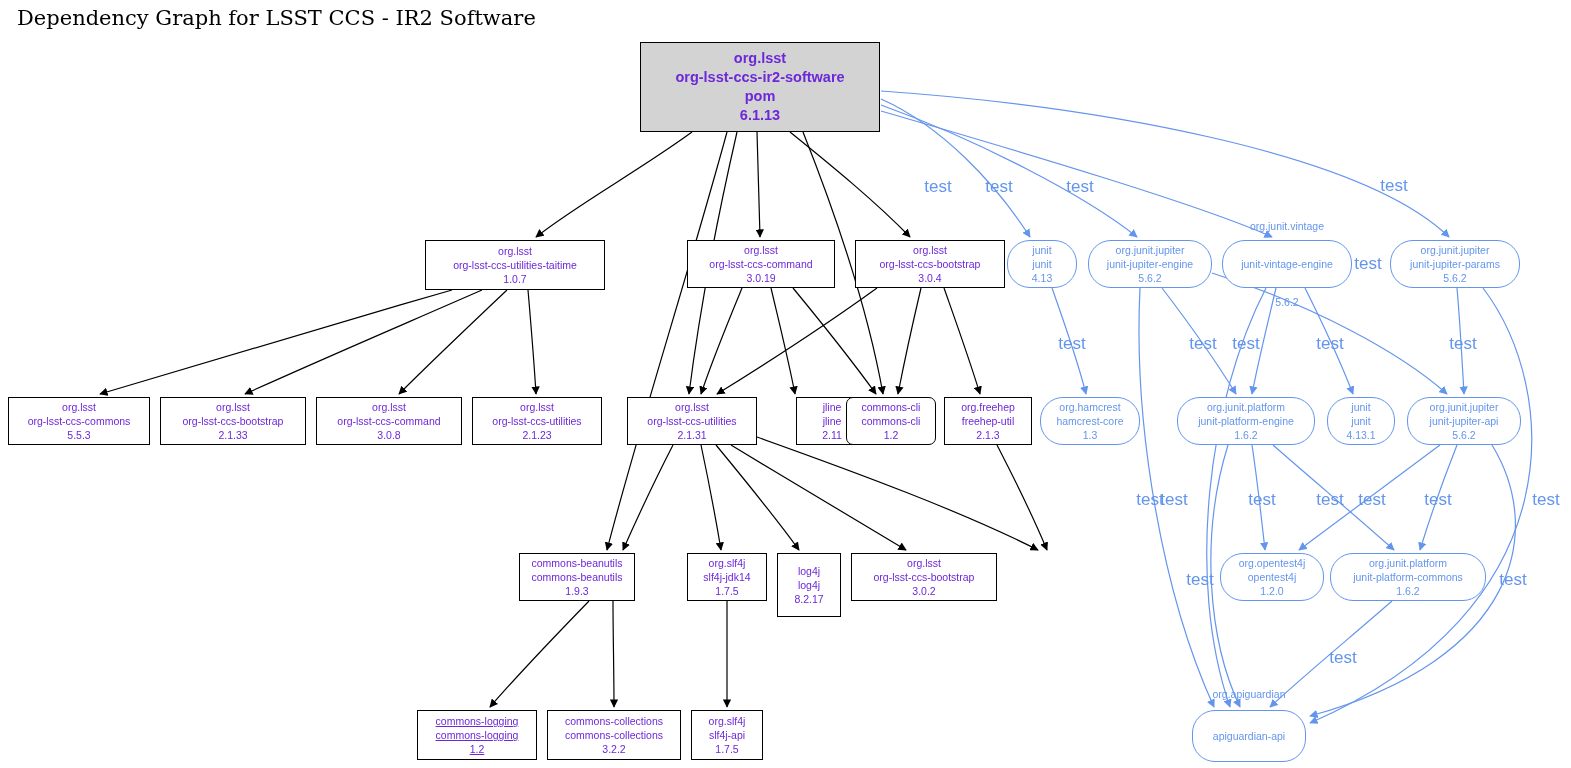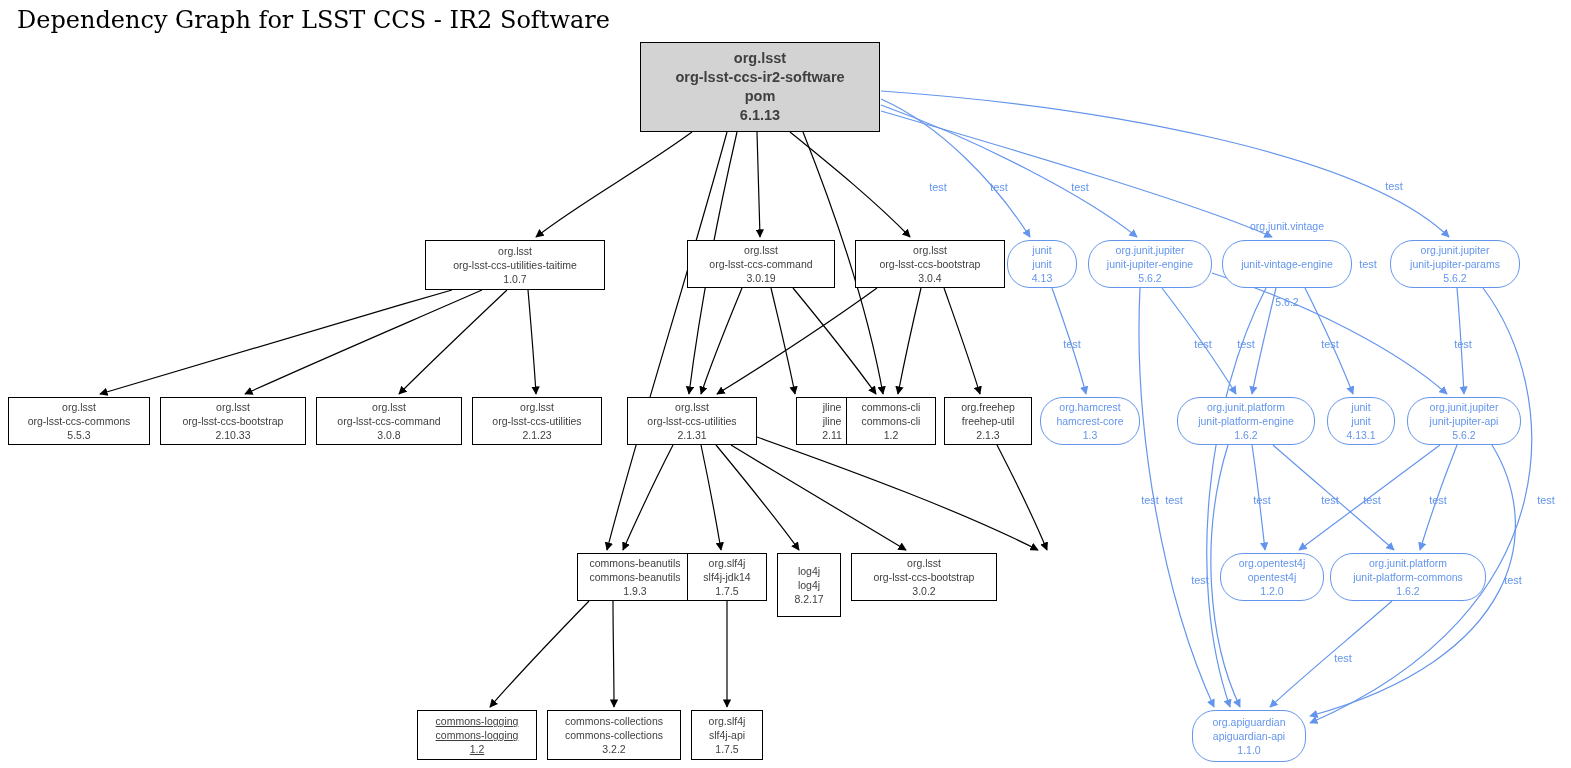--- a/index.html
+++ b/index.html
@@ -3,41 +3,41 @@
 <meta charset="utf-8">
 <style>
   html, body { margin: 0; padding: 0; background: #ffffff; }
   #canvas {
     position: relative; width: 1571px; height: 768px;
     background: #ffffff; overflow: hidden;
     font-family: "Liberation Sans", sans-serif;
   }
   .graph-title {
     position: absolute; left: 17px; top: 6px; margin: 0;
-    font-family: "DejaVu Serif", serif; font-size: 24px; font-weight: 400;
+    font-family: "DejaVu Serif", serif; font-size: 21px; font-weight: 400;
     color: #000; white-space: nowrap;
   }
   #edge-layer { position: absolute; left: 0; top: 0; }
   .edge { fill: none; stroke: #000; stroke-width: 1.2; }
   .edge.blue { stroke: var(--blue, #6495ED); }
   #node-layer { position: absolute; left: 0; top: 0; width: 100%; height: 100%; }
   .node {
     position: absolute; box-sizing: border-box;
-    border: 1px solid #000; background: #fff; color: #404040;
+    border: 1px solid #000; background: #fff; color: #6d28d9;
     display: flex; flex-direction: column; justify-content: center; align-items: center;
     text-align: center; font-size: 10.5px; line-height: 14px; white-space: nowrap;
   }
   .node.blue { border-color: var(--blue, #6495ED); color: var(--blue, #6495ED); border-radius: 23px; }
   .node.root {
     background: var(--root-fill, #d3d3d3);
     font-size: 14.5px; line-height: 19px; font-weight: 600;
   }
   .edge-label {
     position: absolute; transform: translate(-50%, -50%);
-    font-size: 11px; color: var(--blue, #6495ED); white-space: nowrap;
+    font-size: 17px; color: var(--blue, #6495ED); white-space: nowrap;
   }
 </style>
 </head>
 <body>
 
 <div id="canvas">
   <h1 class="graph-title">Dependency Graph for LSST CCS - IR2 Software</h1>
 
   <svg id="edge-layer" width="1571" height="768" viewBox="0 0 1571 768" xmlns="http://www.w3.org/2000/svg">
     <defs>
@@ -158,21 +158,21 @@
         <div class="node-line">5.6.2</div>
       </div>
       <div class="node black" style="left: 8px; top: 397px; width: 142px; height: 48px;">
         <div class="node-line">org.lsst</div>
         <div class="node-line">org-lsst-ccs-commons</div>
         <div class="node-line">5.5.3</div>
       </div>
       <div class="node black" style="left: 160px; top: 397px; width: 146px; height: 48px;">
         <div class="node-line">org.lsst</div>
         <div class="node-line">org-lsst-ccs-bootstrap</div>
-        <div class="node-line">2.10.33</div>
+        <div class="node-line">2.1.33</div>
       </div>
       <div class="node black" style="left: 316px; top: 397px; width: 146px; height: 48px;">
         <div class="node-line">org.lsst</div>
         <div class="node-line">org-lsst-ccs-command</div>
         <div class="node-line">3.0.8</div>
       </div>
       <div class="node black" style="left: 472px; top: 397px; width: 130px; height: 48px;">
         <div class="node-line">org.lsst</div>
         <div class="node-line">org-lsst-ccs-utilities</div>
         <div class="node-line">2.1.23</div>
@@ -180,21 +180,21 @@
       <div class="node black" style="left: 627px; top: 397px; width: 130px; height: 48px;">
         <div class="node-line">org.lsst</div>
         <div class="node-line">org-lsst-ccs-utilities</div>
         <div class="node-line">2.1.31</div>
       </div>
       <div class="node black" style="left: 764px; top: 397px; width: 72px; height: 48px; margin-left: 32px;">
         <div class="node-line">jline</div>
         <div class="node-line">jline</div>
         <div class="node-line">2.11</div>
       </div>
-      <div class="node black" style="left: 846px; top: 397px; width: 90px; height: 48px;">
+      <div class="node black" style="left: 846px; top: 397px; width: 90px; height: 48px; border-radius: 7px;">
         <div class="node-line">commons-cli</div>
         <div class="node-line">commons-cli</div>
         <div class="node-line">1.2</div>
       </div>
       <div class="node black" style="left: 944px; top: 397px; width: 88px; height: 48px;">
         <div class="node-line">org.freehep</div>
         <div class="node-line">freehep-util</div>
         <div class="node-line">2.1.3</div>
       </div>
       <div class="node blue" style="left: 1040px; top: 397px; width: 100px; height: 48px;">
@@ -210,21 +210,21 @@
       <div class="node blue" style="left: 1327px; top: 397px; width: 68px; height: 48px;">
         <div class="node-line">junit</div>
         <div class="node-line">junit</div>
         <div class="node-line">4.13.1</div>
       </div>
       <div class="node blue" style="left: 1407px; top: 397px; width: 114px; height: 48px;">
         <div class="node-line">org.junit.jupiter</div>
         <div class="node-line">junit-jupiter-api</div>
         <div class="node-line">5.6.2</div>
       </div>
-      <div class="node black" style="left: 577px; top: 553px; width: 116px; height: 48px;">
+      <div class="node black" style="left: 519px; top: 553px; width: 116px; height: 48px;">
         <div class="node-line">commons-beanutils</div>
         <div class="node-line">commons-beanutils</div>
         <div class="node-line">1.9.3</div>
       </div>
       <div class="node black" style="left: 687px; top: 553px; width: 80px; height: 48px;">
         <div class="node-line">org.slf4j</div>
         <div class="node-line">slf4j-jdk14</div>
         <div class="node-line">1.7.5</div>
       </div>
       <div class="node black" style="left: 777px; top: 553px; width: 64px; height: 64px;">
@@ -255,19 +255,19 @@
       <div class="node black" style="left: 547px; top: 710px; width: 134px; height: 50px;">
         <div class="node-line">commons-collections</div>
         <div class="node-line">commons-collections</div>
         <div class="node-line">3.2.2</div>
       </div>
       <div class="node black" style="left: 691px; top: 710px; width: 72px; height: 50px;">
         <div class="node-line">org.slf4j</div>
         <div class="node-line">slf4j-api</div>
         <div class="node-line">1.7.5</div>
       </div>
-      <div class="node blue" style="left: 1192px; top: 710px; width: 114px; height: 52px;">
+      <div class="node blue" style="left: 1192px; top: 710px; width: 114px; height: 52px; gap: 28px;">
         <div class="node-line">org.apiguardian</div>
         <div class="node-line">apiguardian-api</div>
         <div class="node-line">1.1.0</div>
       </div>
     </div>
 </div>
 
 </body></html>

